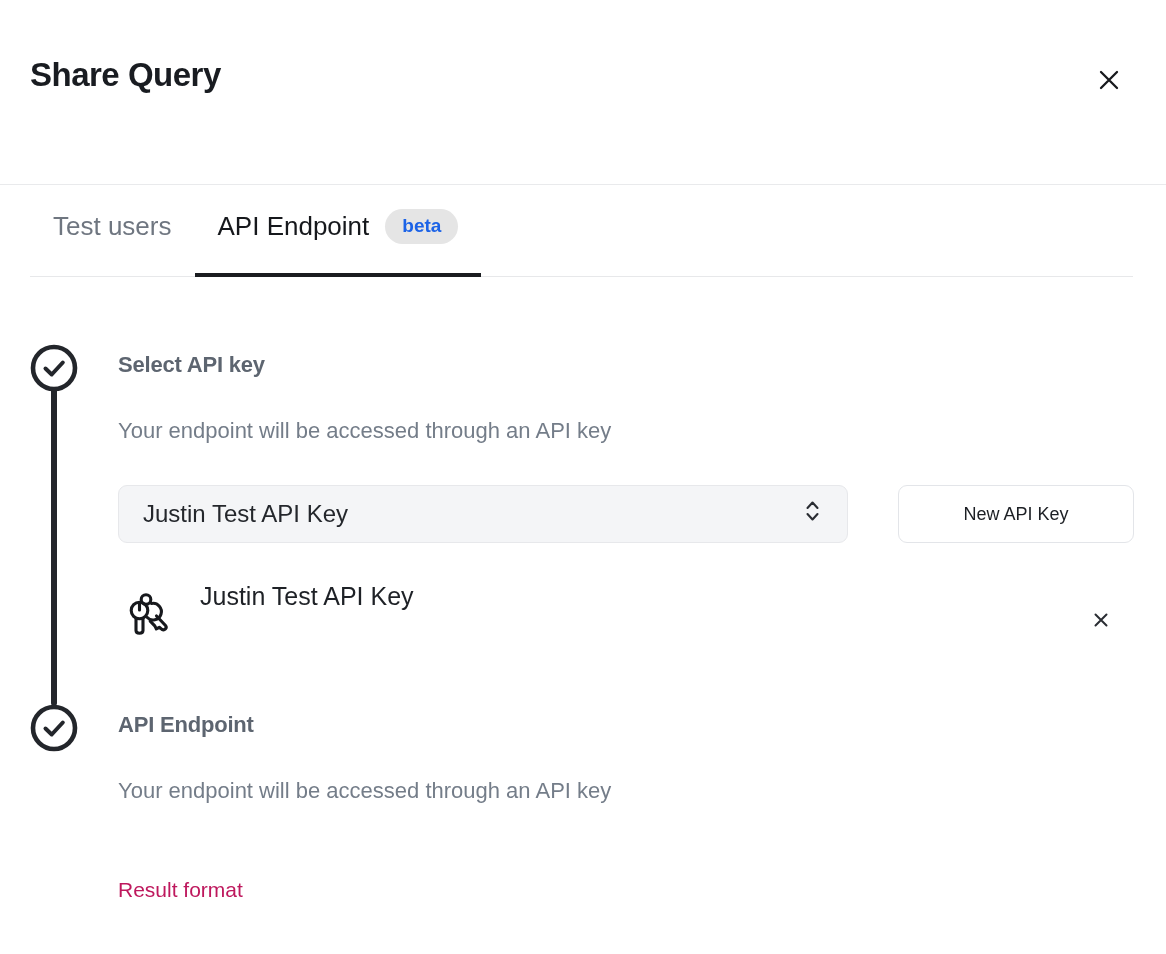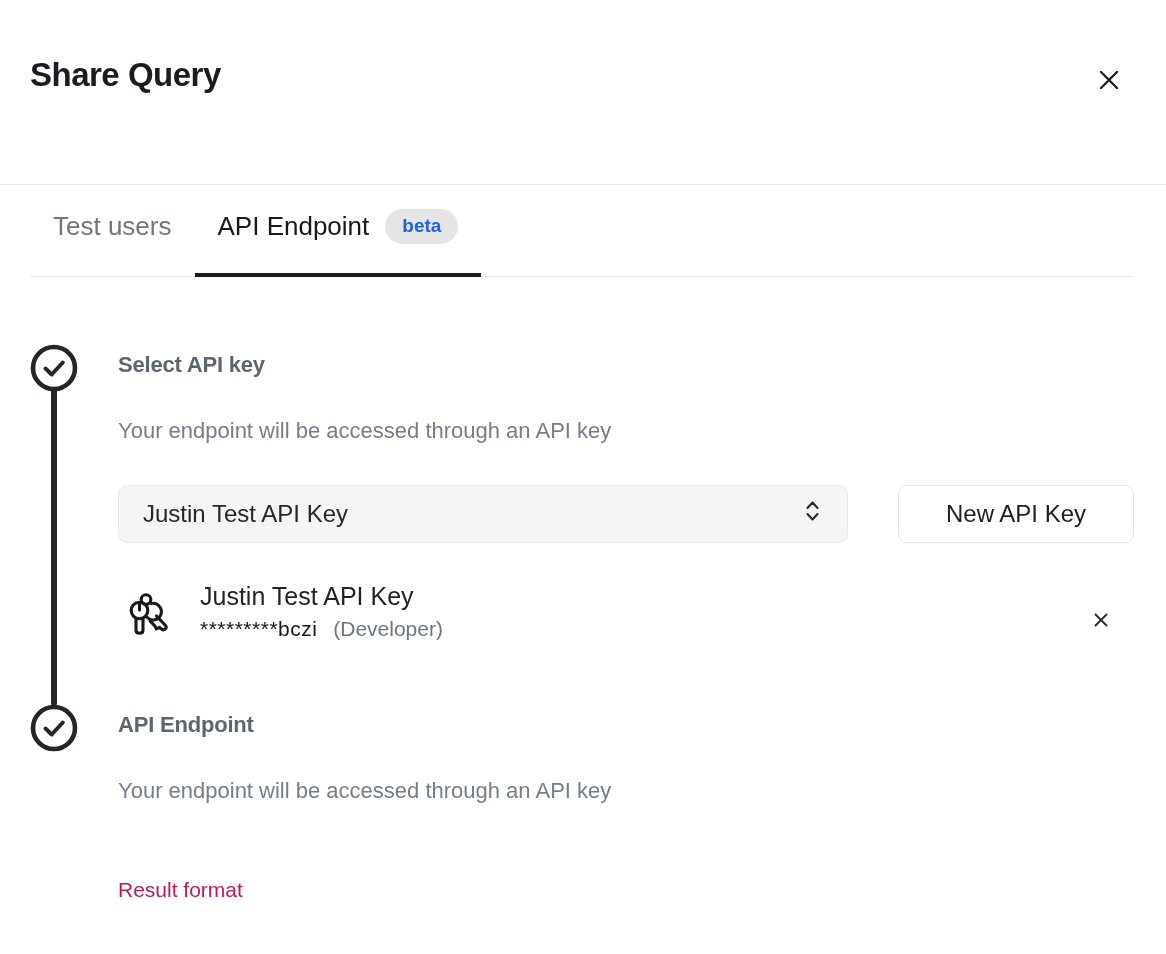--- a/index.html
+++ b/index.html
@@ -65,21 +65,21 @@
     display:flex; align-items:center; padding:0 24px;
     font-size:24px; color:#24272c;
   }
   .select .chev { position:absolute; right:26px; top:50%; transform:translateY(-50%); }
   .key-select { left:118px; top:141px; width:730px; }
   .fmt-select { left:299px; top:517px; width:834px; }
 
   .new-key-btn {
     position:absolute; left:898px; top:141px; width:236px; height:58px;
     background:#ffffff; border:1px solid #e3e5e9; border-radius:9px;
-    font-size:24px; color:#1c1f24; font-family:inherit; cursor:pointer;
+    font-size:18px; color:#1c1f24; font-family:inherit; cursor:pointer;
   }
 
   
   .key-row { position:absolute; left:0; top:236px; width:1166px; height:80px; }
   .key-icon { position:absolute; left:126px; top:10px; }
   .key-name { position:absolute; left:200px; top:2px; font-size:25px; color:#1e2126; }
   .key-line2 { position:absolute; left:200px; top:37px; font-size:21px; }
   .key-masked { color:#16181b; letter-spacing:0.5px; }
   .key-role { color:#6e7682; margin-left:10px; }
   .key-remove {
@@ -150,24 +150,20 @@
         <svg width="44" height="50" viewBox="0 0 44 48" fill="none" stroke="#17191d" stroke-width="3.1" stroke-linecap="round" stroke-linejoin="round">
           <circle cx="20" cy="8.5" r="4.8"></circle>
           <circle cx="13.5" cy="19.5" r="8.3"></circle>
           <line x1="13.5" y1="11.5" x2="13.5" y2="19"></line>
           <path d="M10 27.2 V39.5 c0 3.6 7 3.6 7 0 V27.2"></path>
           <path d="M25.5 12.5 a8.3 8.3 0 1 1 -4.5 13.8"></path>
           <path d="M30.5 25 l9 9.5 c2 2.4 -1 5.4 -3.6 3.9 l-2.6 -2.1 -3 1.6 -1.5 -3 -4.6 -4.7"></path>
         </svg>
       </span>
       <div class="key-name">Justin Test API Key</div>
-      <div class="key-line2">
-        <span class="key-masked">*********bczi</span>
-        <span class="key-role">(Developer)</span>
-      </div>
       <button class="key-remove" aria-label="Remove key">
         <span>
           <svg width="16" height="16" viewBox="0 0 16 16">
               <path d="M2.5 2.5 L13.5 13.5 M13.5 2.5 L2.5 13.5" stroke="#2a2d33" stroke-width="2" stroke-linecap="round"></path>
             </svg>
         </span>
       </button>
     </div>
 
     <span class="step-circle c2">

